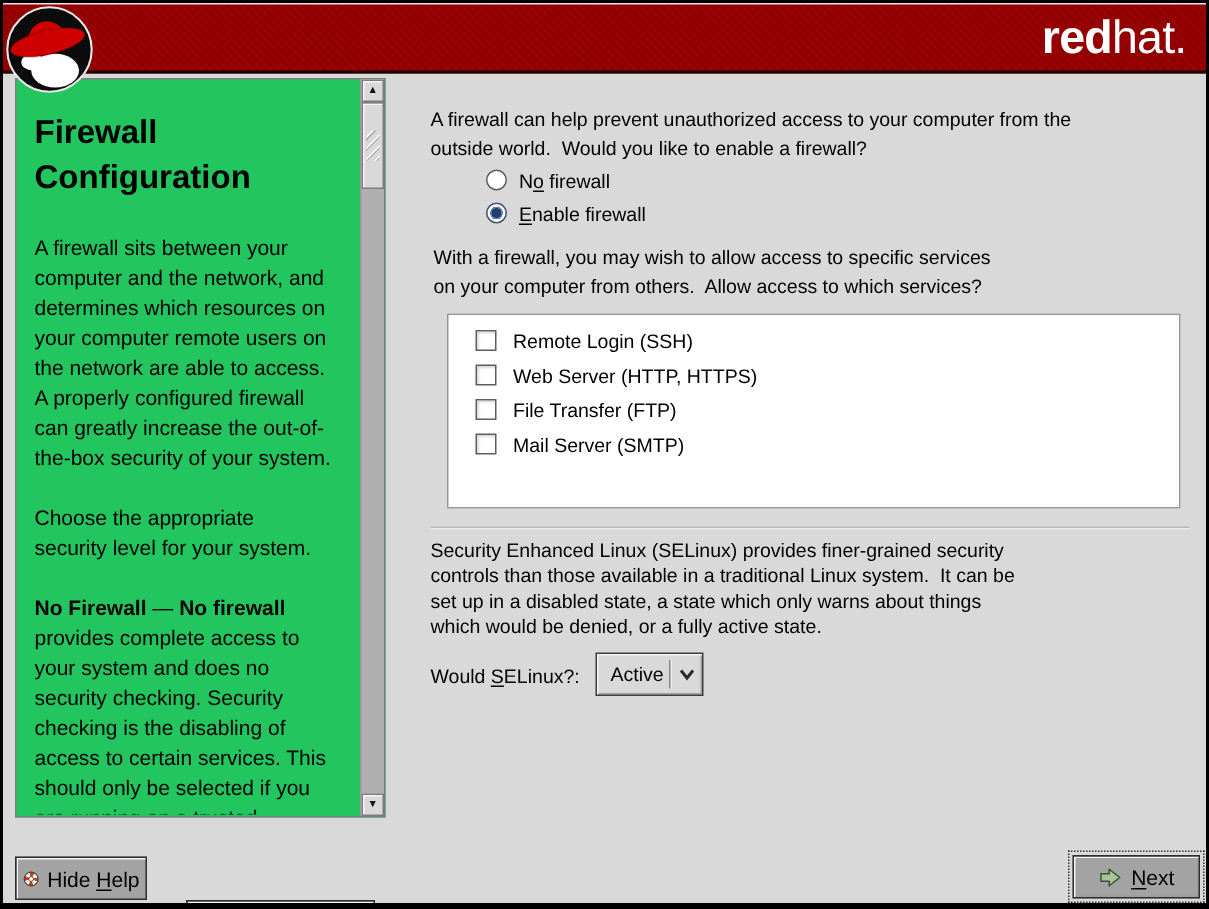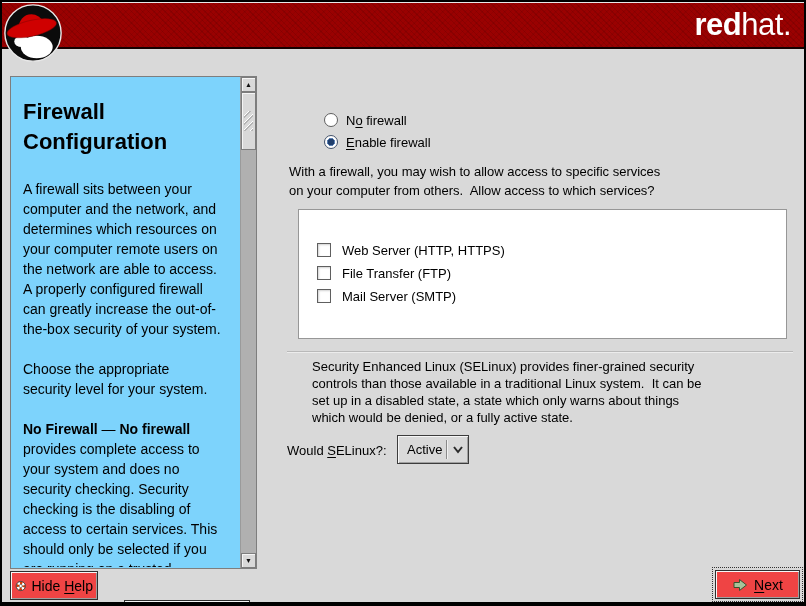--- a/index.html
+++ b/index.html
@@ -16,22 +16,22 @@
       repeating-linear-gradient(-45deg, rgba(0,0,0,.06) 0 1px, transparent 1px 4px),
       #9A0101;
     border-top:1px solid #e8e8e8; border-bottom:2px solid #160000;
   }
   .logo{ position:absolute; left:1px; top:1px; z-index:3; }
   .wordmark{ position:absolute; right:13px; top:2px; color:#fff; font-size:31px; line-height:40px; letter-spacing:-0.5px;margin-left:12px;}
   .wm-bold{ font-weight:700; }
   .wm-light{ font-weight:400; }
   
   .help-panel{
-    position:absolute; left:8px; top:74px; width:247px; height:493px;
-    background:#7dd3fc; border:1px solid #7e7e7e; box-sizing:border-box;
+    position:absolute; left:8px; top:50px; width:247px; height:493px;
+    background:#22c55e; border:1px solid #7e7e7e; box-sizing:border-box;
   }
   .help-text{
     position:absolute; left:12px; top:12px; right:22px; bottom:1px;
     overflow:hidden; font-size:14px; line-height:20px;
   }
   .help-text h1{ font-size:22px; line-height:30px; margin:8px 0 22px 0; font-weight:700;}
   .hp{ margin:0 0 20px 0; white-space:pre-wrap; }
   
   .scrollbar{ position:absolute; top:0; right:0; width:16px; bottom:0; background:#b0b0b0; border-left:1px solid #9a9a9a; box-sizing:border-box;}
   .sb-btn{ position:absolute; left:0; width:15px; height:15px; background:#d9d9d9;
@@ -58,21 +58,21 @@
     border-top:1px solid #b9b9b9; border-bottom:1px solid #ececec;}
   .selinux-label{ position:absolute; left:285px; top:441px; font-size:13px;}
   .combo{ position:absolute; left:395px; top:433px; width:72px; height:29px; box-sizing:border-box;
     background:#d9d9d9; border:1px solid #3c3c3c;
     box-shadow:inset 1px 1px 0 #f6f6f6, inset -1px -1px 0 #a0a0a0;
     display:flex; align-items:center; cursor:default;}
   .combo-text{ flex:1; padding-left:9px; font-size:13px;}
   .combo-sep{ width:0; align-self:stretch; margin:4px 0; border-left:1px solid #8a8a8a; border-right:1px solid #f1f1f1;}
   .combo-arrow{ width:20px; display:flex; align-items:center; justify-content:center;}
   
-  .gtk-btn{ position:absolute; height:29px; box-sizing:border-box; background:#ef4444;
+  .gtk-btn{ position:absolute; height:29px; box-sizing:border-box; background:#a3a3a3;
     border:1px solid #2e2e2e; box-shadow:inset 1px 1px 0 #f6f6f6, inset -1px -1px 0 #9e9e9e;
     display:flex; align-items:center; justify-content:center; gap:5px;
     font-family:"Liberation Sans",sans-serif; font-size:14px; color:#000; padding:0 4px; cursor:default;}
   .gtk-btn.focus{ outline:1px dotted #333; outline-offset:2px; }
   .btn-label{ white-space:pre; }
 </style>
 </head>
 <body>
 
 <div class="window">
@@ -118,51 +118,57 @@
       <div class="sb-btn sb-up">
           <span>▲</span>
         </div>
       <div class="sb-thumb"></div>
       <div class="sb-btn sb-down">
           <span>▼</span>
         </div>
     </div>
   </div>
 
+  <div class="para" style="left:285px; top:68px;">A firewall can help prevent unauthorized access to your computer from the
+outside world.  Would you like to enable a firewall?</div>
 
   <div class="radio-row" style="left:322px; top:109px;">
     <span class="radio"></span>
     <span><span>N</span><span class="mn">o</span><span> firewall</span></span>
   </div>
   <div class="radio-row" style="left:322px; top:131px;">
     <span class="radio sel"></span>
     <span><span></span><span class="mn">E</span><span>nable firewall</span></span>
   </div>
 
   <div class="para" style="left:287px; top:160px;">With a firewall, you may wish to allow access to specific services
 on your computer from others.  Allow access to which services?</div>
 
   <div class="services-box">
+    <div class="svc-row" style="top:8px;">
+      <span class="checkbox"></span>
+      <span>Remote Login (SSH)</span>
+    </div>
     <div class="svc-row" style="top:31px;">
       <span class="checkbox"></span>
       <span>Web Server (HTTP, HTTPS)</span>
     </div>
     <div class="svc-row" style="top:54px;">
       <span class="checkbox"></span>
       <span>File Transfer (FTP)</span>
     </div>
     <div class="svc-row" style="top:77px;">
       <span class="checkbox"></span>
       <span>Mail Server (SMTP)</span>
     </div>
   </div>
 
   <div class="hsep"></div>
 
-  <div class="para" style="left:285px; top:356px; line-height:17px;margin-left:25px;">Security Enhanced Linux (SELinux) provides finer-grained security
+  <div class="para" style="left:285px; top:356px; line-height:17px;">Security Enhanced Linux (SELinux) provides finer-grained security
 controls than those available in a traditional Linux system.  It can be
 set up in a disabled state, a state which only warns about things
 which would be denied, or a fully active state.</div>
 
   <div class="selinux-label"><span>Would </span><span class="mn">S</span><span>ELinux?:</span></div>
 
   <div class="combo">
     <span class="combo-text">Active</span>
     <span class="combo-sep"></span>
     <span class="combo-arrow">

